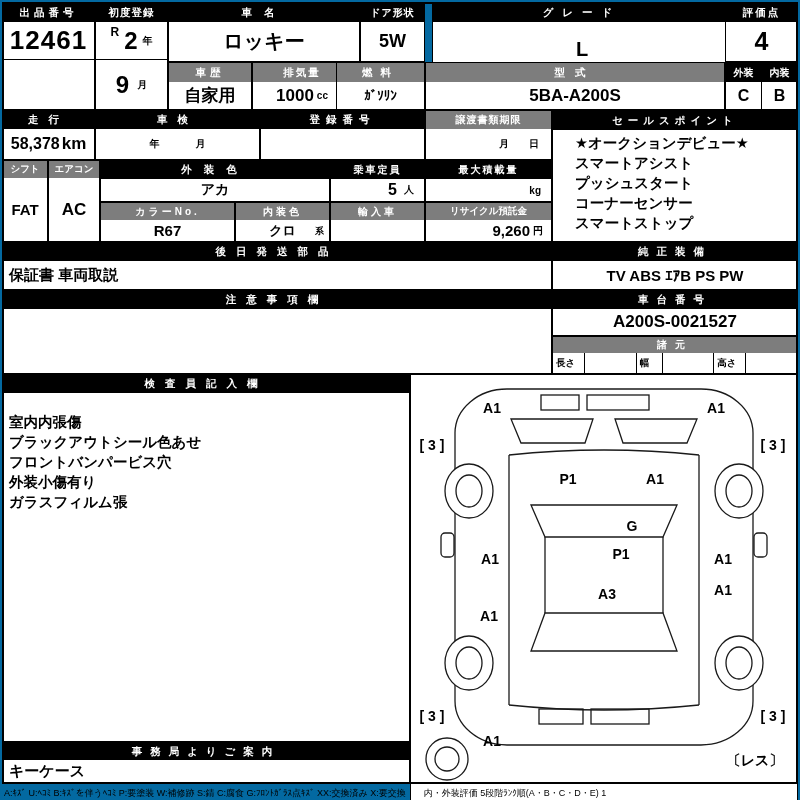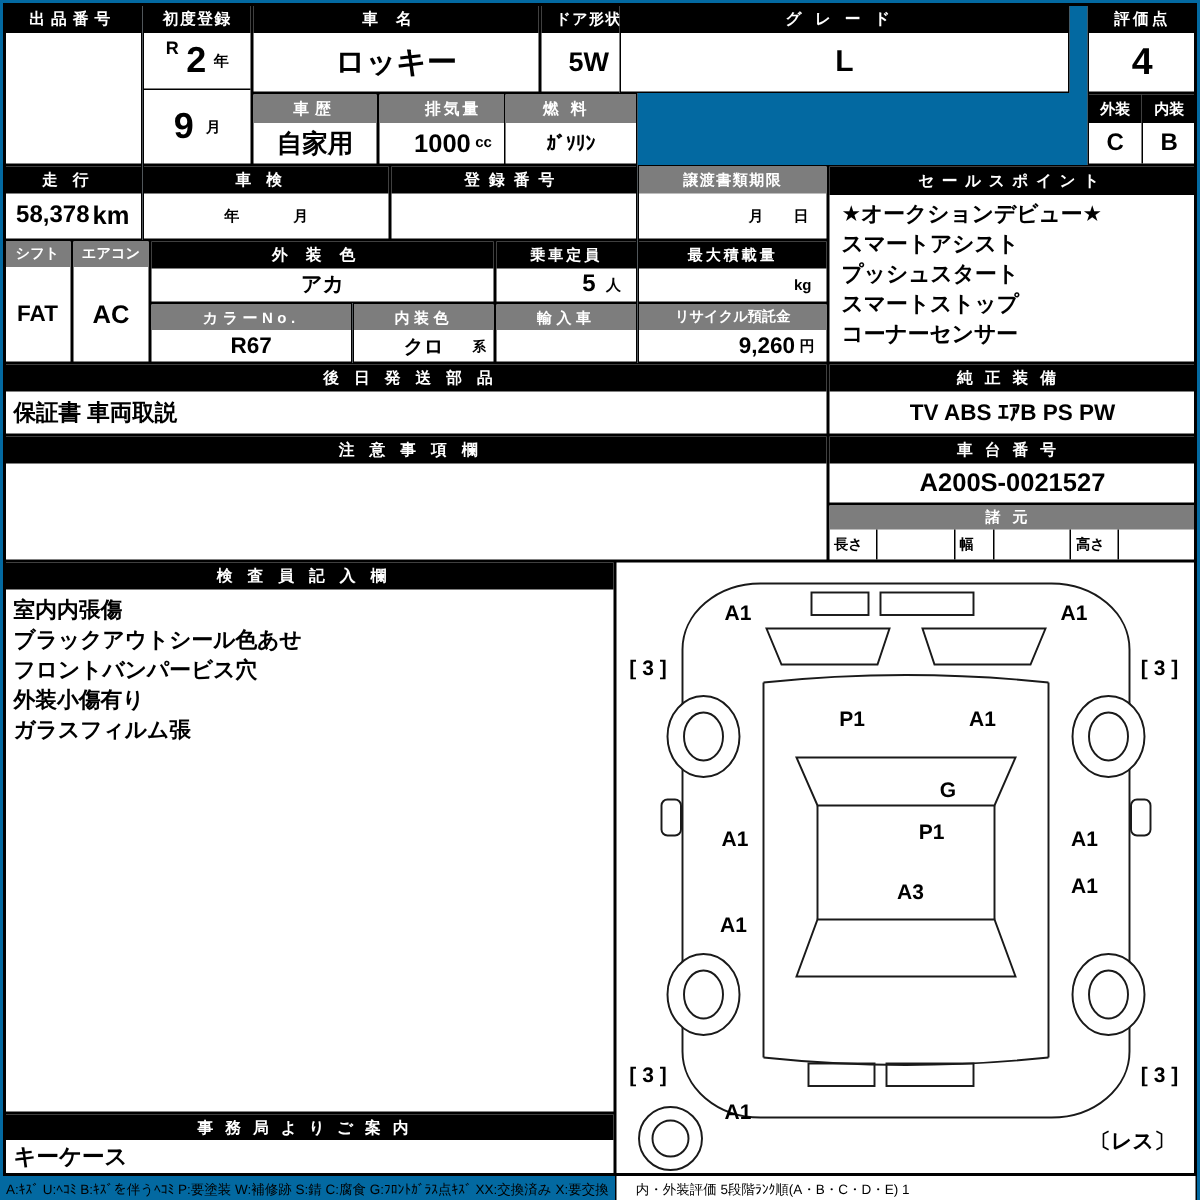--- a/index.html
+++ b/index.html
@@ -20,20 +20,21 @@
 svg .w{fill:#fff}
 .legend{position:absolute;left:4px;top:787px;width:794px;height:13px;font-size:9px;white-space:nowrap;overflow:hidden;color:#000}
 </style>
 </head>
 <body>
 
 <div class="sheet">
 
   <div class="c" style="left:2px;top:2px;width:93px;height:108px">
     <div class="hd">出品番号</div>
+    <div class="v bb" style="flex:none;height:38px;font-size:26px;letter-spacing:1px">12461</div>
     <div class="v"></div>
   </div>
 
   <div class="c" style="left:95px;top:2px;width:73px;height:108px">
     <div class="hd" style="letter-spacing:1px">初度登録</div>
     <div class="v bb" style="flex:none;height:38px;gap:5px">
       <span style="font-size:12px;font-weight:bold;align-self:flex-start;padding-top:3px">R</span>
       <span style="font-size:24px">2</span>
       <span class="sm">年</span>
     </div>
@@ -46,21 +47,21 @@
   <div class="c" style="left:168px;top:2px;width:192px;height:60px">
     <div class="hd" style="letter-spacing:12px">車名</div>
     <div class="v" style="font-size:20px">ロッキー</div>
   </div>
 
   <div class="c" style="left:360px;top:2px;width:65px;height:60px">
     <div class="hd" style="letter-spacing:1px;font-size:10px">ドア形状</div>
     <div class="v" style="font-size:18px">5W</div>
   </div>
 
-  <div class="c" style="left:413px;top:2px;width:300px;height:60px">
+  <div class="c" style="left:432px;top:2px;width:300px;height:76px">
     <div class="hd" style="letter-spacing:9px">グレード</div>
     <div class="v" style="font-size:20px">L</div>
   </div>
 
   <div class="c" style="left:725px;top:2px;width:73px;height:60px">
     <div class="hd" style="letter-spacing:2px">評価点</div>
     <div class="v" style="font-size:25px">4</div>
   </div>
 
   <div class="c" style="left:168px;top:62px;width:84px;height:48px">
@@ -74,20 +75,24 @@
       <span style="font-size:17px">1000</span>
       <span class="sm">cc</span>
     </div>
   </div>
 
   <div class="c" style="left:336px;top:62px;width:89px;height:48px">
     <div class="hd g" style="letter-spacing:8px">燃料</div>
     <div class="v" style="font-size:13px">ｶﾞｿﾘﾝ</div>
   </div>
 
+  <div class="c" style="left:425px;top:62px;width:300px;height:48px">
+    <div class="hd g" style="letter-spacing:10px">型式</div>
+    <div class="v" style="font-size:17px">5BA-A200S</div>
+  </div>
 
   <div class="c" style="left:725px;top:62px;width:73px;height:48px;flex-direction:row">
     <div style="flex:1;display:flex;flex-direction:column;border-right:1px solid #000">
       <div class="hd" style="letter-spacing:0;font-size:10px">外装</div>
       <div class="v" style="font-size:16px">C</div>
     </div>
     <div style="flex:1;display:flex;flex-direction:column">
       <div class="hd" style="letter-spacing:0;font-size:10px">内装</div>
       <div class="v" style="font-size:16px">B</div>
     </div>
@@ -117,26 +122,26 @@
   <div class="c" style="left:425px;top:110px;width:127px;height:50px">
     <div class="hd g" style="height:18px;letter-spacing:1px;font-size:10px">譲渡書類期限</div>
     <div class="v right" style="gap:20px;padding-right:12px">
       <span class="sm">月</span>
       <span class="sm">日</span>
     </div>
   </div>
 
   <div class="c" style="left:552px;top:110px;width:246px;height:132px">
     <div class="hd" style="letter-spacing:5px">セールスポイント</div>
-    <div style="flex:1;padding:3px 8px">
+    <div style="flex:1;padding:3px 22px">
         <div class="li">★オークションデビュー★</div>
         <div class="li">スマートアシスト</div>
         <div class="li">プッシュスタート</div>
+        <div class="li">コーナーセンサー</div>
         <div class="li">スマートストップ</div>
-        <div class="li">コーナーセンサー</div>
       </div>
   </div>
 
   <div class="c" style="left:2px;top:160px;width:46px;height:82px">
     <div class="hd g" style="height:17px;letter-spacing:0;font-size:9.5px">シフト</div>
     <div class="v" style="font-size:15px">FAT</div>
   </div>
 
   <div class="c" style="left:48px;top:160px;width:52px;height:82px">
     <div class="hd g" style="height:17px;letter-spacing:0;font-size:9.5px">エアコン</div>
@@ -216,21 +221,21 @@
       <div style="flex:1;border-right:1px solid #000"></div>
       <div class="v left" style="flex:0 0 26px;border-right:1px solid #000;padding-left:3px;font-size:9.5px">幅</div>
       <div style="flex:1;border-right:1px solid #000"></div>
       <div class="v left" style="flex:0 0 32px;border-right:1px solid #000;padding-left:3px;font-size:9.5px">高さ</div>
       <div style="flex:1"></div>
     </div>
   </div>
 
   <div class="c" style="left:2px;top:374px;width:408px;height:368px">
     <div class="hd" style="height:18px;letter-spacing:10px">検査員記入欄</div>
-    <div style="flex:1;padding:4px 6px">
+    <div style="flex:1;padding:19px 6px">
         <div class="li">室内内張傷</div>
         <div class="li">ブラックアウトシール色あせ</div>
         <div class="li">フロントバンパービス穴</div>
         <div class="li">外装小傷有り</div>
         <div class="li">ガラスフィルム張</div>
       </div>
   </div>
 
   <div class="c" style="left:2px;top:742px;width:408px;height:42px">
     <div class="hd" style="height:17px;letter-spacing:8px">事務局よりご案内</div>

